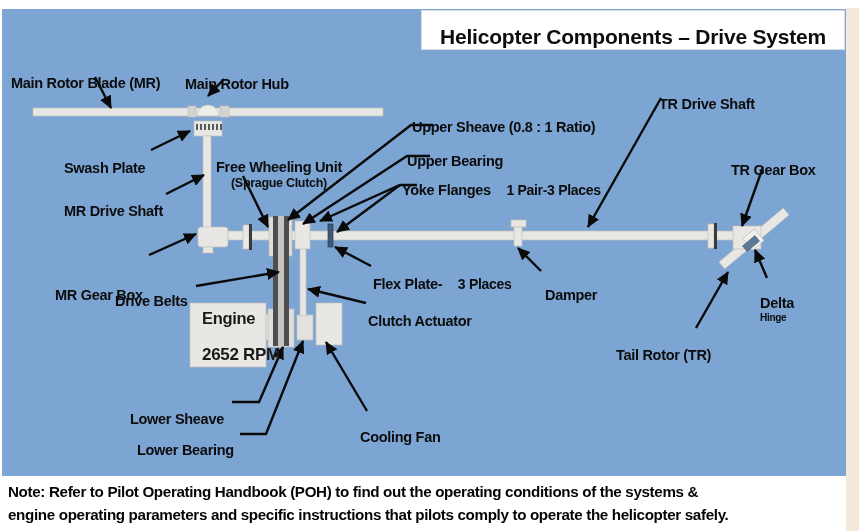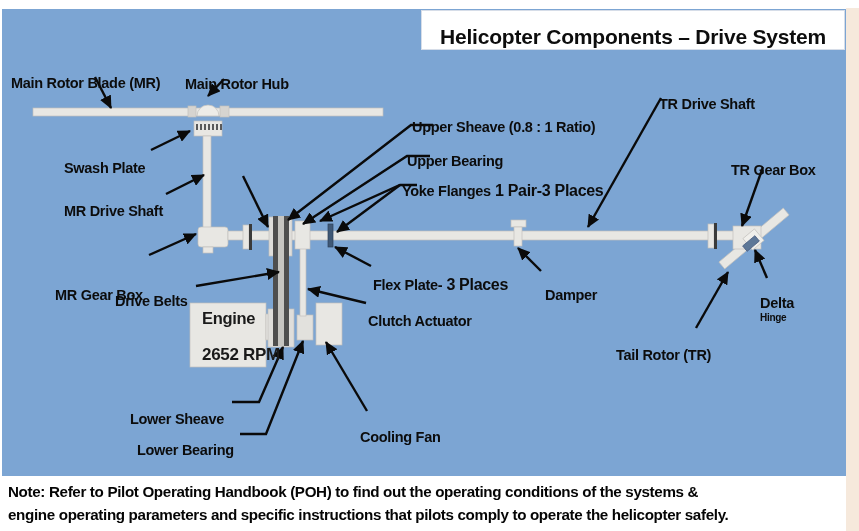--- a/index.html
+++ b/index.html
@@ -23,21 +23,21 @@
   }
   .title-box .title-text{
     font-weight:bold;font-size:21px;letter-spacing:-0.2px;color:#0d0d0d;white-space:nowrap;
   }
   svg.diagram{position:absolute;left:0;top:0;}
   .labels-layer{position:absolute;left:0;top:16px;width:763px;height:476px;}
   .label{
     position:absolute;font-weight:bold;font-size:14.5px;letter-spacing:-0.3px;
     color:#0c0c0c;line-height:1.15;white-space:nowrap;
   }
-  .lbl-small{font-size:16px;}
+  .lbl-small{font-size:14px;padding-left:12px;}
   .lbl-line2{font-size:10px;}
   .lbl-line2.small{font-size:12.5px;}
   .label.center .lbl-line2{text-align:center;}
   .engine-text{position:absolute;left:202px;top:309px;color:#1a1a1a;}
   .engine-name{font-weight:bold;font-size:16.5px;letter-spacing:-0.3px;}
   .engine-rpm{font-weight:bold;font-size:17px;letter-spacing:-0.3px;margin-top:17px;}
   .note-area{
     position:absolute;left:0;top:476px;width:846px;height:55px;background:#ffffff;
   }
   .note-text{
@@ -133,20 +133,21 @@
         <polyline points="232,402 259,402 283,347" marker-end="url(#ah)"></polyline>
         <polyline points="240,434 266,434 303,341" marker-end="url(#ah)"></polyline>
         <polyline points="367,411 326,342" marker-end="url(#ah)"></polyline>
       </g>
   </svg>
 
   <div class="labels-layer" id="labels-layer">
       <div class="label" style="left: 11px; top: 59px;"><span class="lbl-main">Main Rotor Blade (MR)</span></div>
       <div class="label" style="left: 185px; top: 60px;"><span class="lbl-main">Main Rotor Hub</span></div>
       <div class="label" style="left: 64px; top: 144px;"><span class="lbl-main">Swash Plate</span></div>
+      <div class="label center" style="left: 216px; top: 143px;"><span class="lbl-main">Free Wheeling Unit</span><div class="lbl-line2 small">(Sprague Clutch)</div></div>
       <div class="label" style="left: 64px; top: 187px;"><span class="lbl-main">MR Drive Shaft</span></div>
       <div class="label" style="left: 55px; top: 247px; margin-top: 24px;"><span class="lbl-main">MR Gear Box</span></div>
       <div class="label" style="left: 115px; top: 277px;"><span class="lbl-main">Drive Belts</span></div>
       <div class="label" style="left: 412px; top: 103px;"><span class="lbl-main">Upper Sheave (0.8 : 1 Ratio)</span></div>
       <div class="label" style="left: 407px; top: 137px;"><span class="lbl-main">Upper Bearing</span></div>
       <div class="label" style="left: 402px; top: 166px;"><span class="lbl-main">Yoke Flanges</span><span class="lbl-small"> 1 Pair-3 Places</span></div>
       <div class="label" style="left: 373px; top: 260px;"><span class="lbl-main">Flex Plate-</span><span class="lbl-small"> 3 Places</span></div>
       <div class="label" style="left: 368px; top: 297px;"><span class="lbl-main">Clutch Actuator</span></div>
       <div class="label" style="left: 545px; top: 271px;"><span class="lbl-main">Damper</span></div>
       <div class="label" style="left: 659px; top: 80px;"><span class="lbl-main">TR Drive Shaft</span></div>

